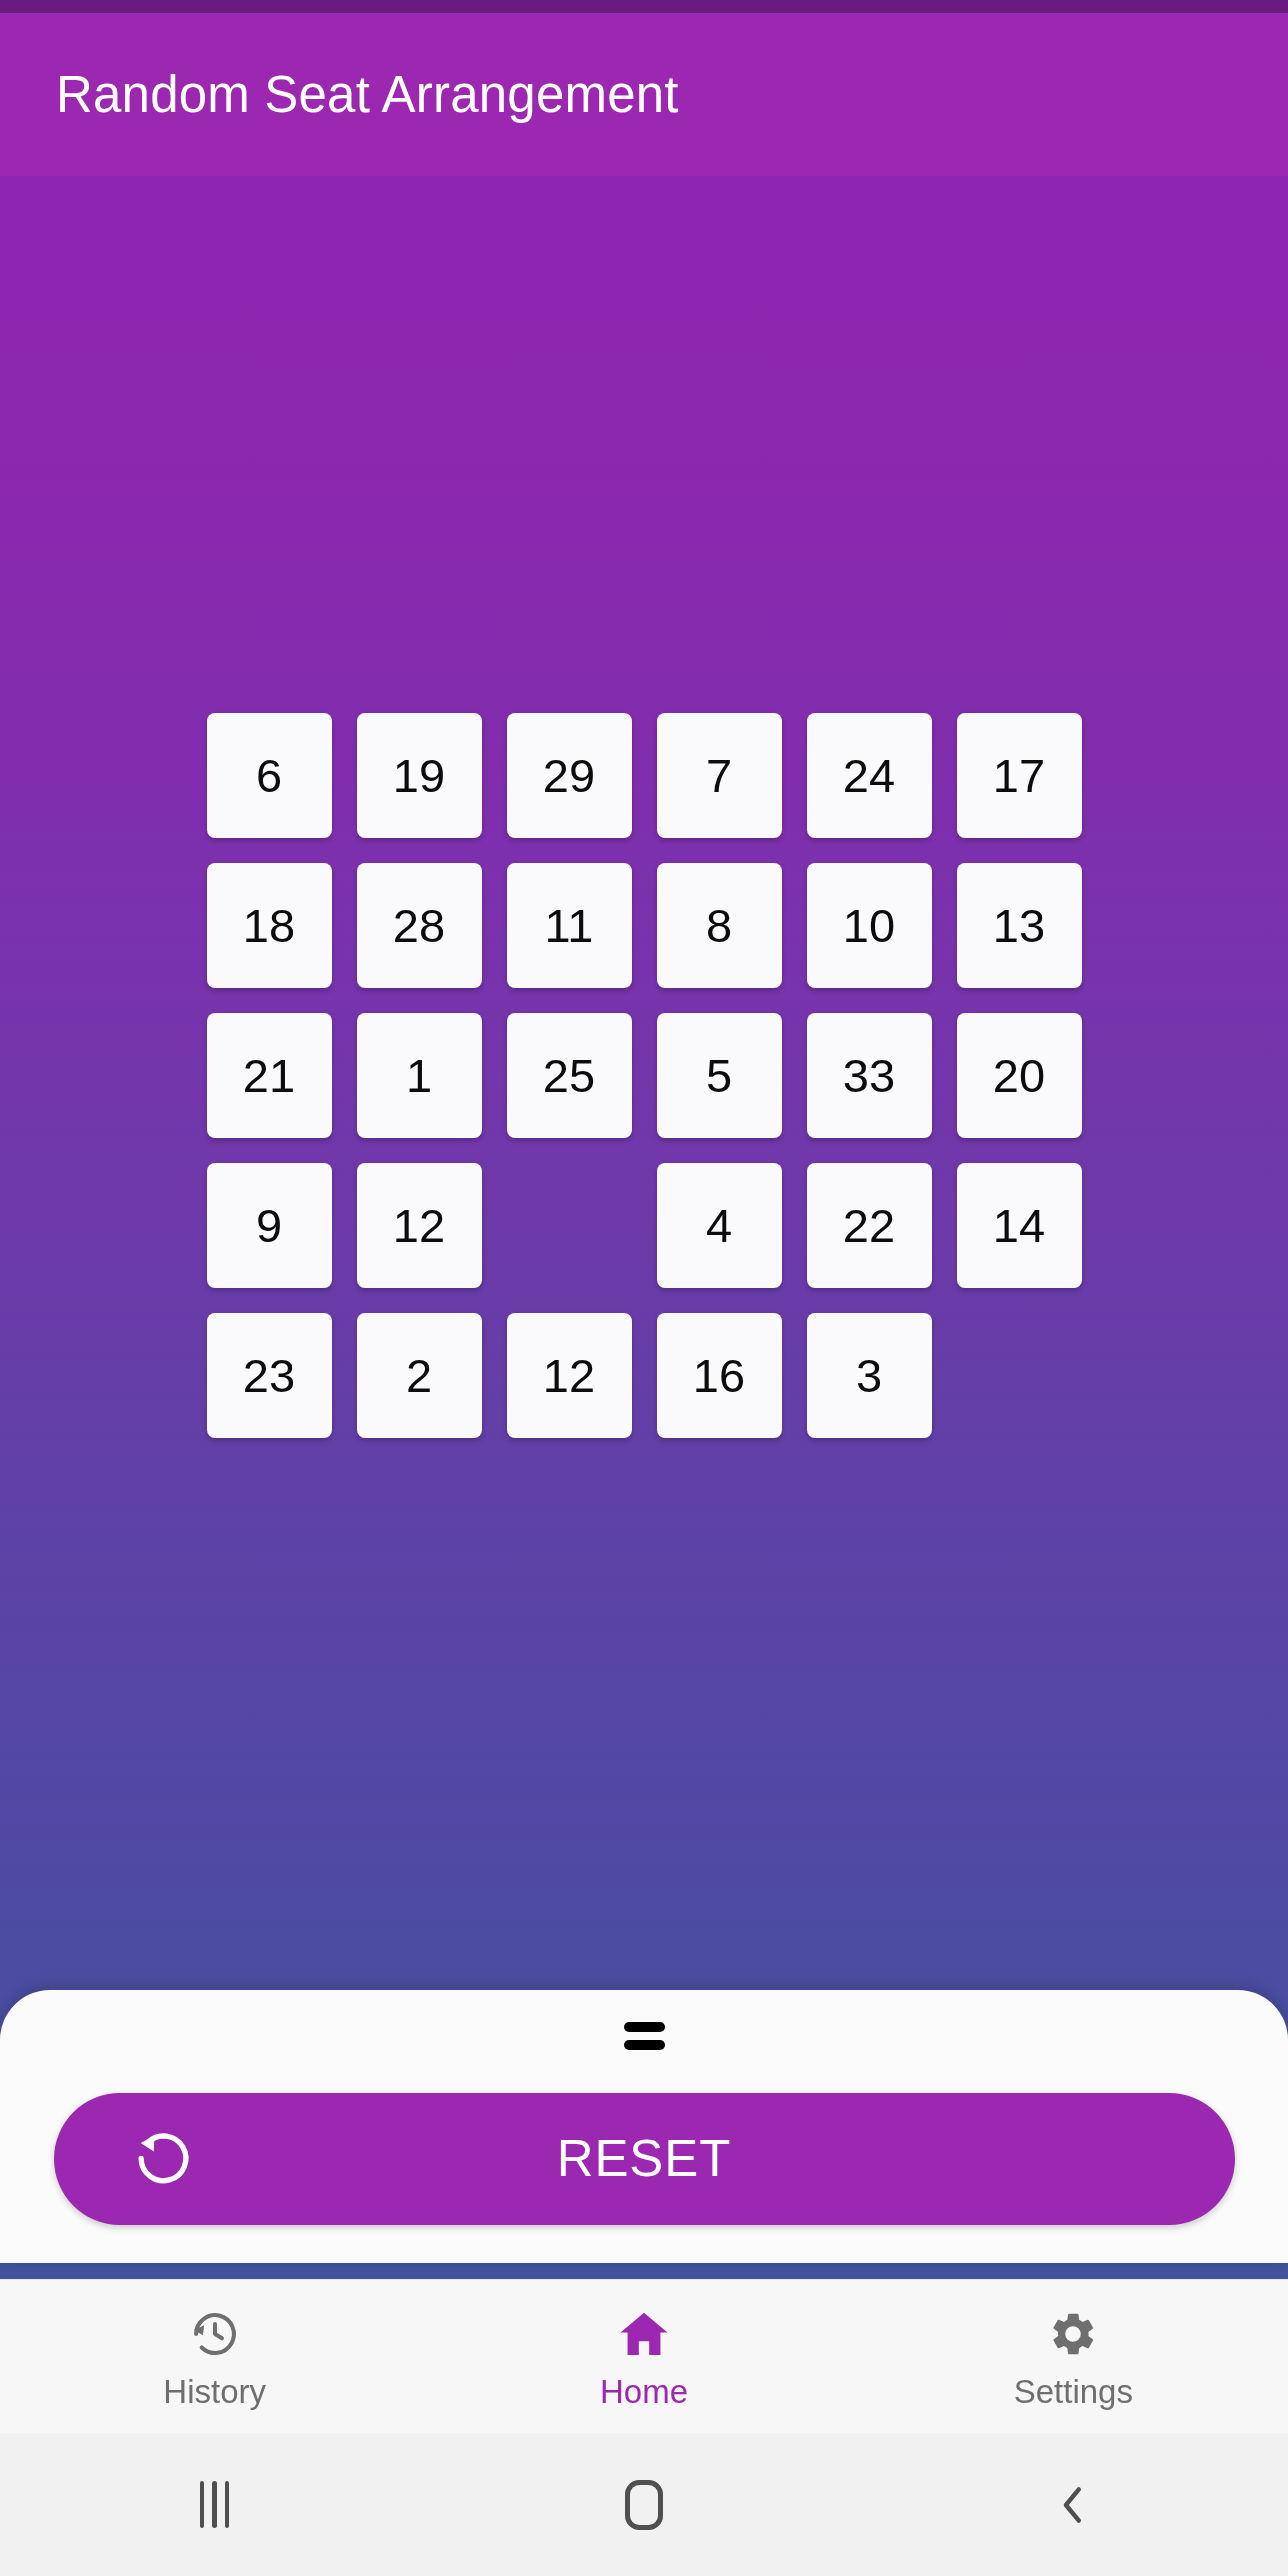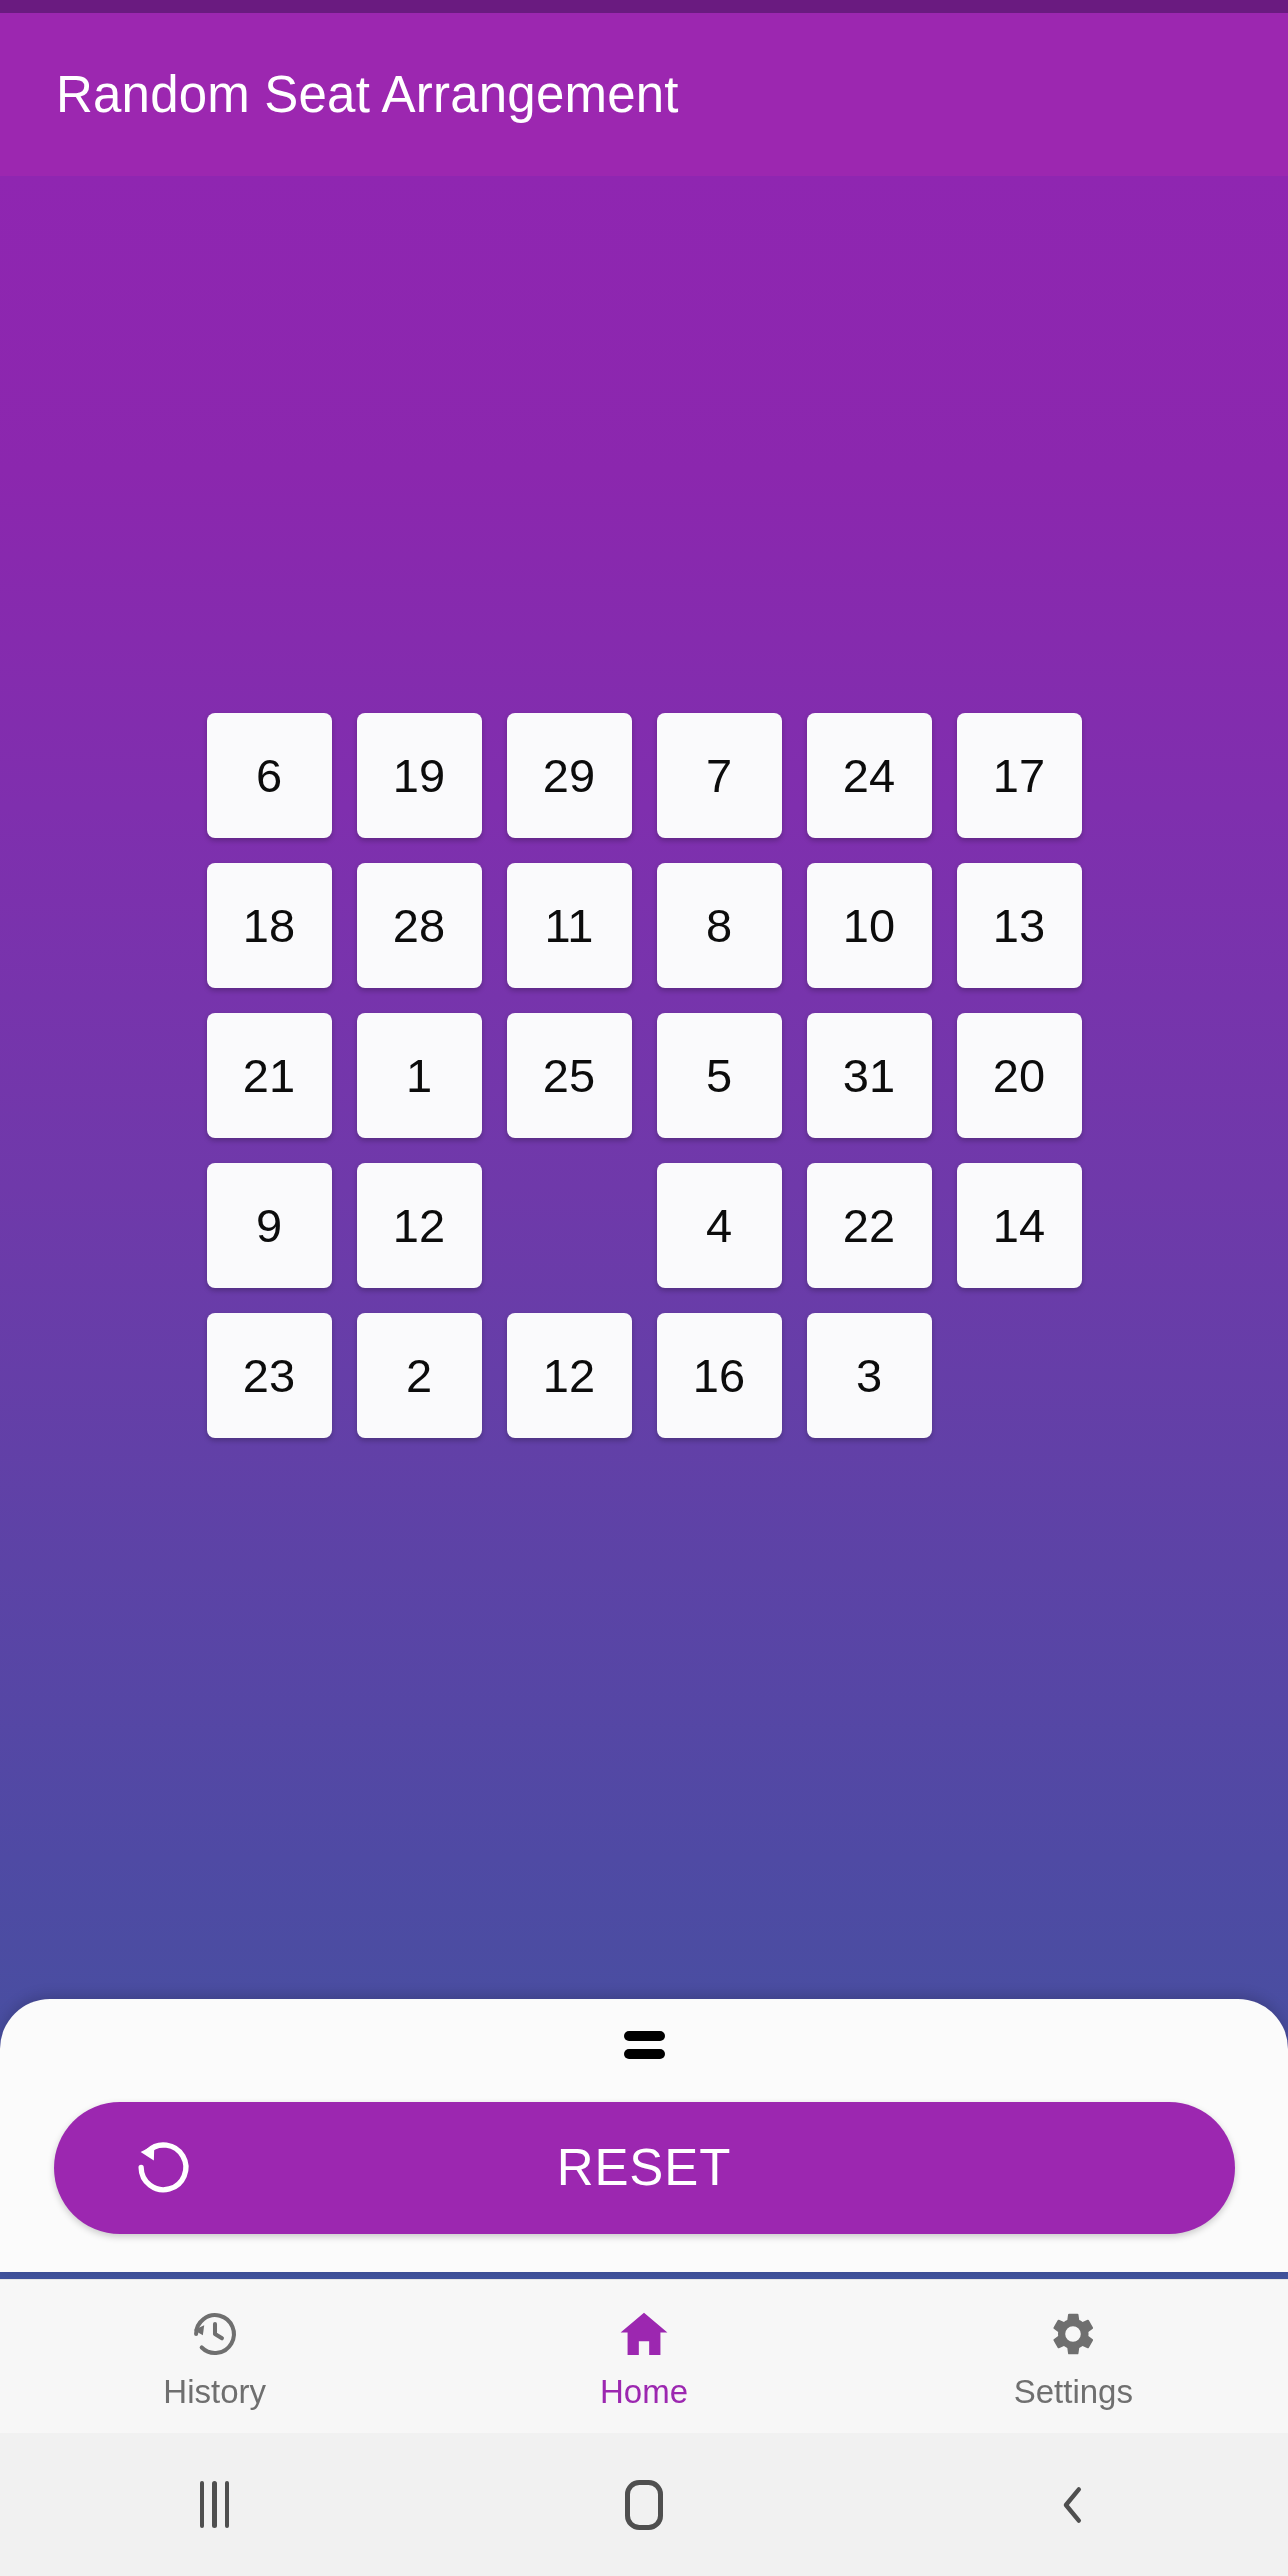--- a/index.html
+++ b/index.html
@@ -97,21 +97,21 @@
   .seat.empty {
     background: transparent;
     box-shadow: none;
   }
 
   
   .bottom-sheet {
     position: absolute;
     left: 0;
     right: 0;
-    bottom: 7px;
+    bottom: 16px;
     height: 273px;
     background: #fbfbfb;
     border-top-left-radius: 50px;
     border-top-right-radius: 50px;
     box-shadow: 0 -3.6px 12.5px rgba(0,0,0,0.16);
     display: flex;
     flex-direction: column;
     align-items: center;
     z-index: 5;
   }
@@ -249,21 +249,21 @@
           <div class="seat">18</div>
           <div class="seat">28</div>
           <div class="seat">11</div>
           <div class="seat">8</div>
           <div class="seat">10</div>
           <div class="seat">13</div>
           <div class="seat">21</div>
           <div class="seat">1</div>
           <div class="seat">25</div>
           <div class="seat">5</div>
-          <div class="seat">31</div>
+          <div class="seat">33</div>
           <div class="seat">20</div>
           <div class="seat">9</div>
           <div class="seat">12</div>
           <div class="seat empty"></div>
           <div class="seat">4</div>
           <div class="seat">22</div>
           <div class="seat">14</div>
           <div class="seat">23</div>
           <div class="seat">2</div>
           <div class="seat">12</div>

